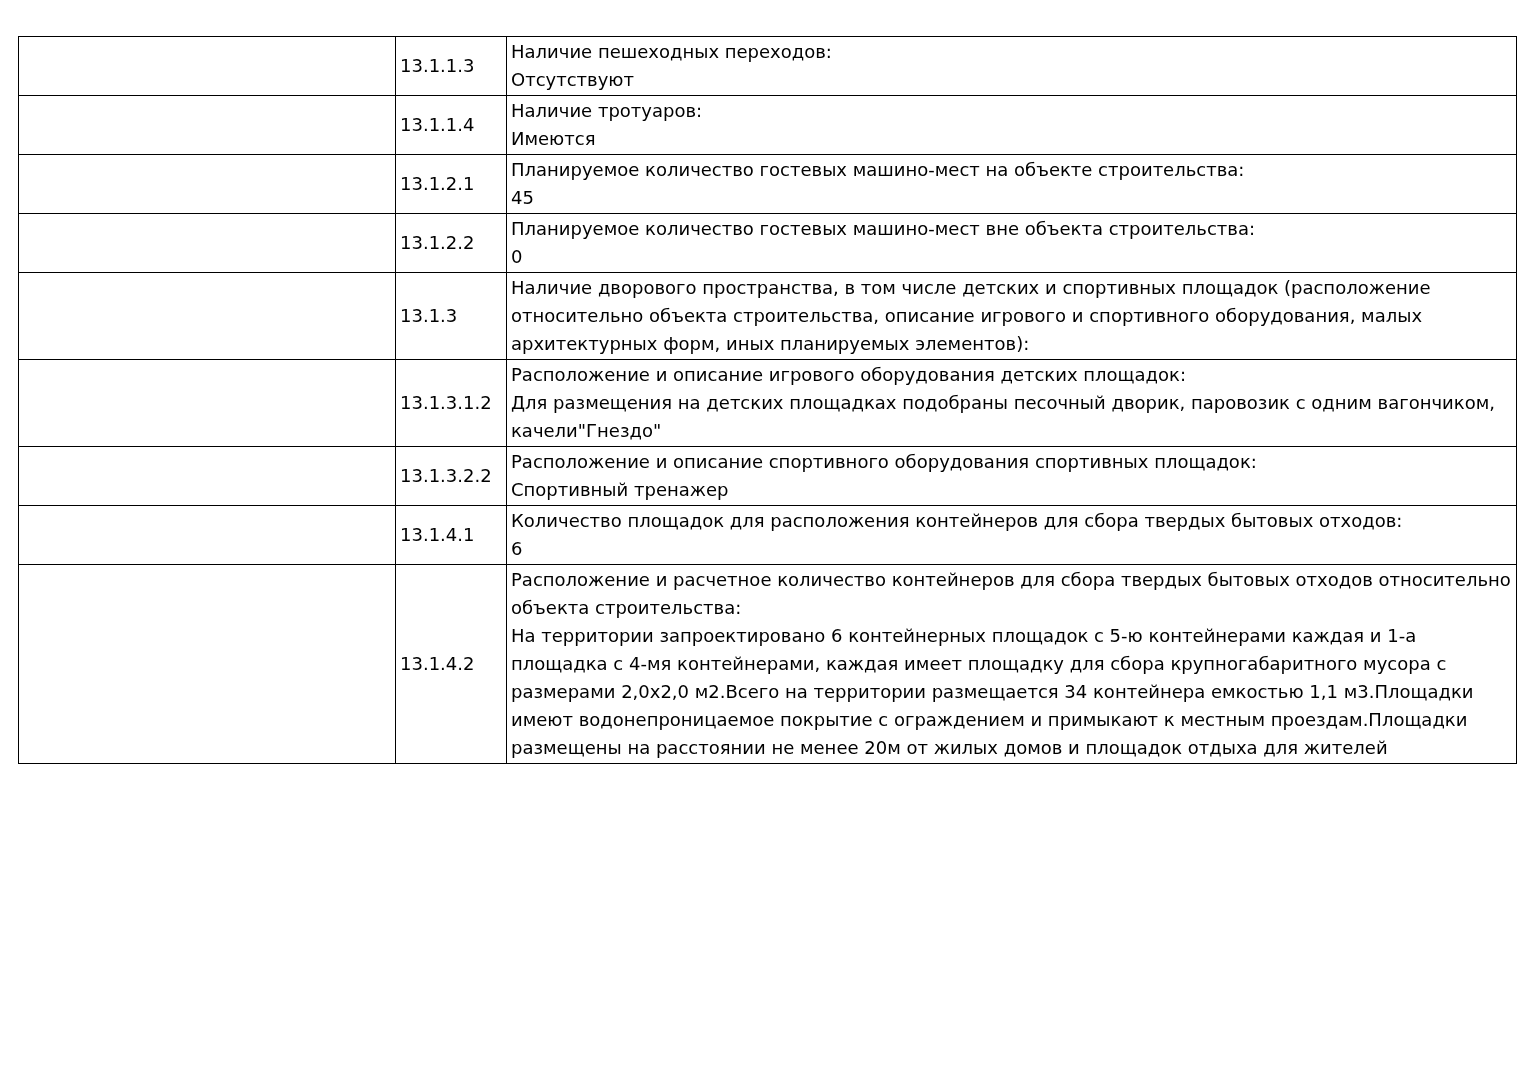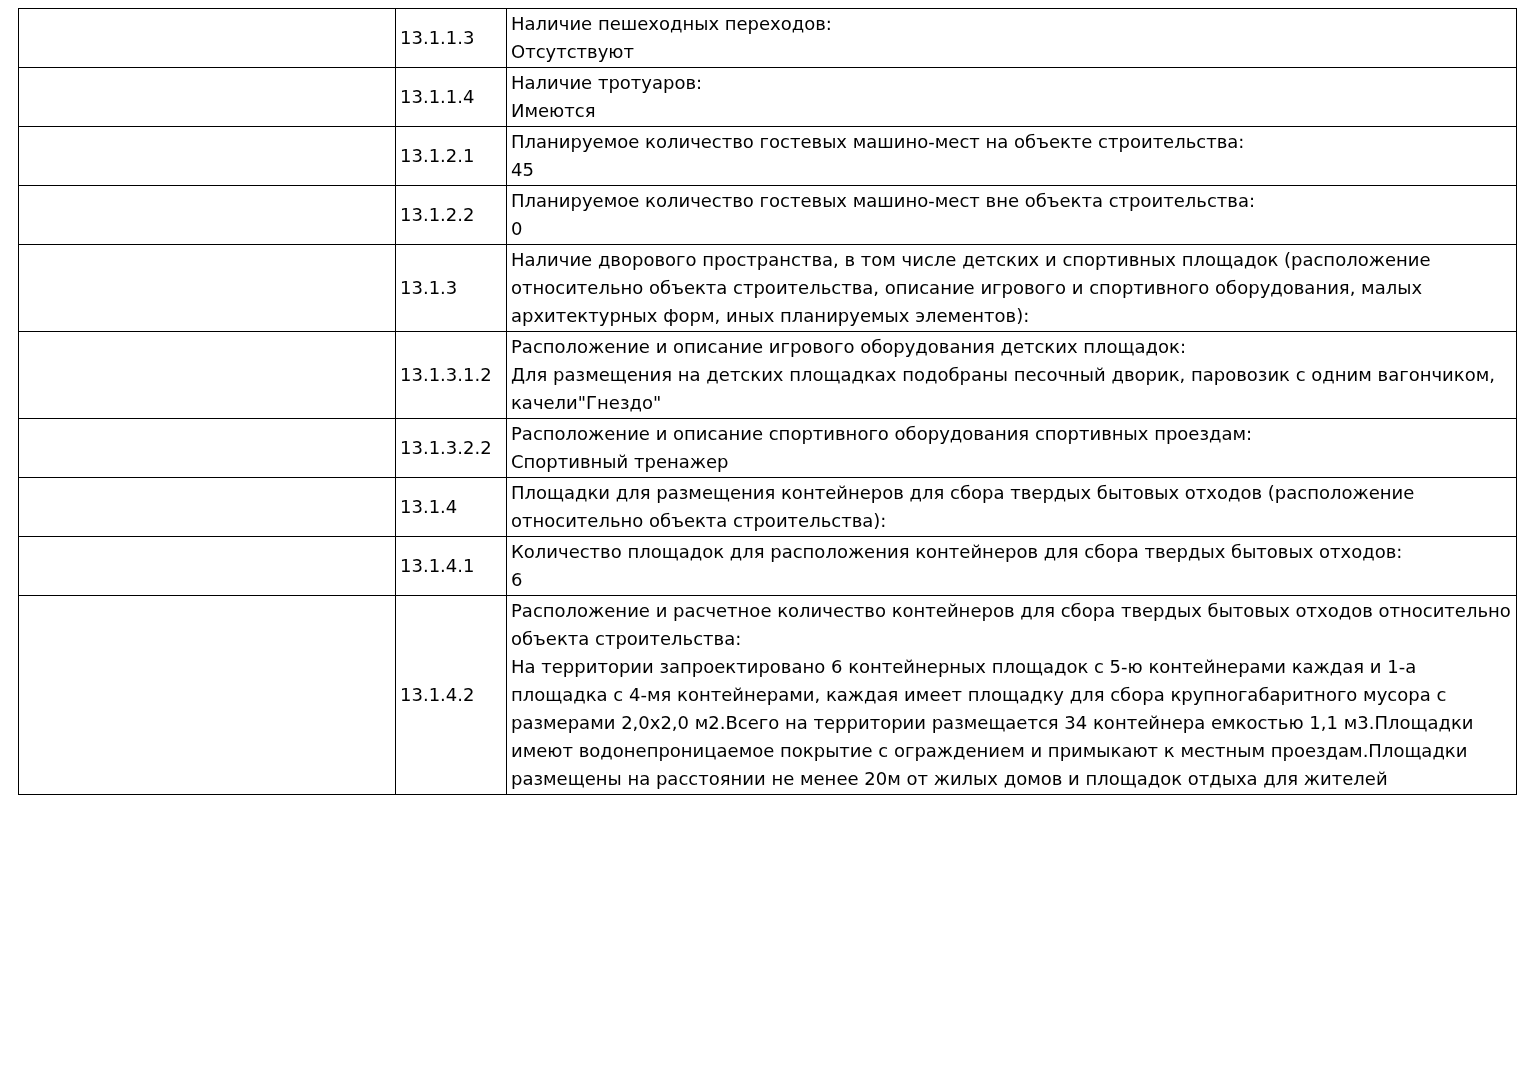--- a/index.html
+++ b/index.html
@@ -13,20 +13,21 @@
     width: 1529px;
     min-height: 1080px;
     box-sizing: border-box;
     padding: 8px 16px 8px 18px;
     background: #ffffff;
   }
   table.decl {
     border-collapse: collapse;
     width: 1495px;
     table-layout: fixed;
+    margin-top: 28px;
   }
   table.decl td {
     border: 1px solid #000000;
     padding: 1px 4px;
     font-size: 18px;
     line-height: 28px;
     vertical-align: middle;
     word-wrap: break-word;
   }
   td.col-empty  { width: 368px; }
@@ -96,33 +97,25 @@
           <span class="row-label">Расположение и описание игрового оборудования детских площадок:</span>
           <span class="row-value">Для размещения на детских площадках подобраны песочный дворик, паровозик с одним вагончиком, качели"Гнездо"</span>
         </td>
       </tr>
 
 
       <tr>
         <td class="col-empty"></td>
         <td class="col-code">13.1.3.2.2</td>
         <td class="col-content">
-          <span class="row-label">Расположение и описание спортивного оборудования спортивных проездам:</span>
+          <span class="row-label">Расположение и описание спортивного оборудования спортивных площадок:</span>
           <span class="row-value">Спортивный тренажер</span>
         </td>
       </tr>
 
-      <tr>
-        <td class="col-empty"></td>
-        <td class="col-code">13.1.4</td>
-        <td class="col-content">
-          <span class="row-label">Площадки для размещения контейнеров для сбора твердых бытовых отходов (расположение относительно объекта строительства):</span>
-          <span class="row-value"></span>
-        </td>
-      </tr>
 
       <tr>
         <td class="col-empty"></td>
         <td class="col-code">13.1.4.1</td>
         <td class="col-content">
           <span class="row-label">Количество площадок для расположения контейнеров для сбора твердых бытовых отходов:</span>
           <span class="row-value">6</span>
         </td>
       </tr>
 

